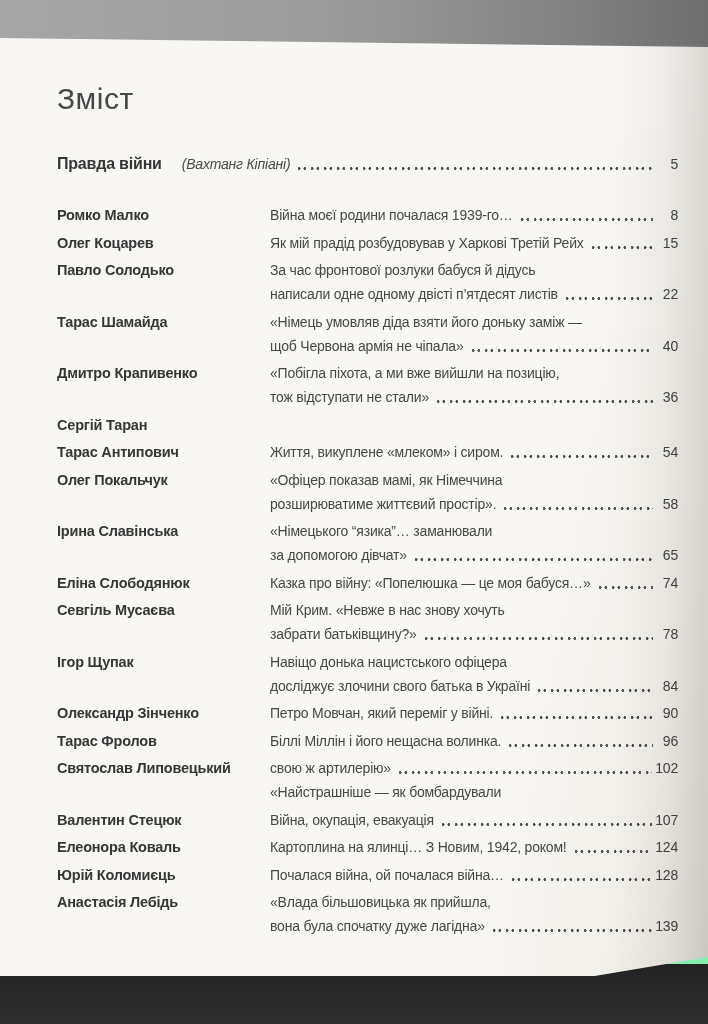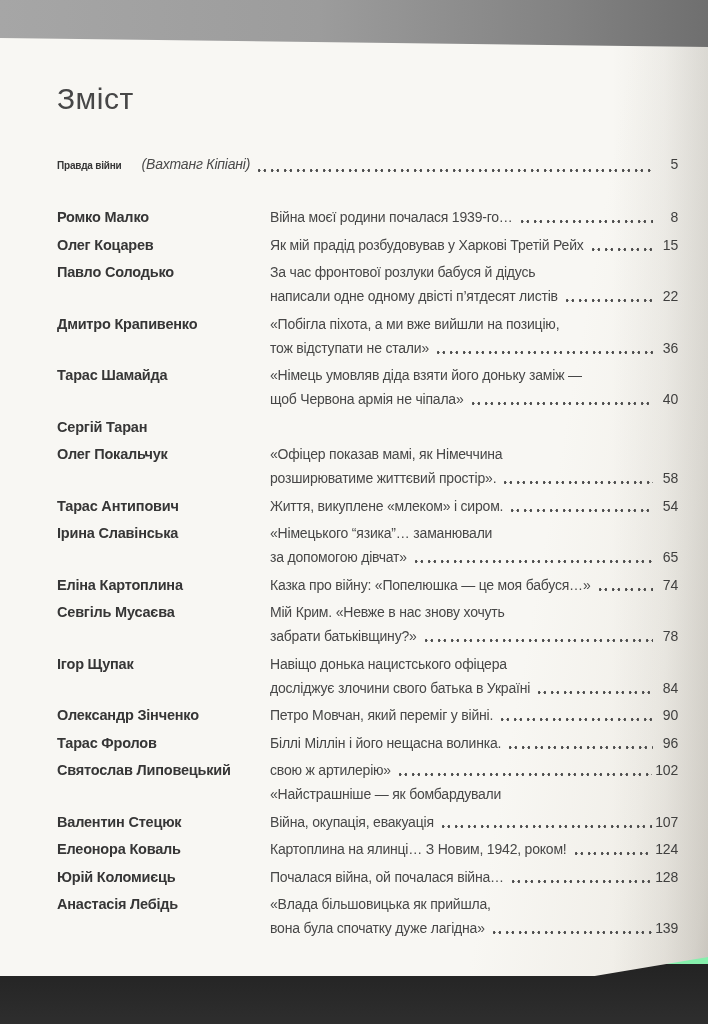--- a/index.html
+++ b/index.html
@@ -45,21 +45,21 @@
     color:#474747;
     line-height:1;
   }
   .toc{font-size:14px;letter-spacing:-0.2px;}
   .preface-row{
     display:flex;align-items:baseline;
     margin-top:38px;
     line-height:24px;
     white-space:nowrap;
   }
-  .preface-row .b{font-weight:700;color:#363636;font-size:10px;}
+  .preface-row .b{font-weight:700;color:#363636;font-size:16px;}
   .preface-row .i{font-style:italic;color:#4a4a4a;margin-left:20px;}
   .entries{margin-top:27px;}
   .entry{
     display:grid;
     grid-template-columns:213px 1fr;
     margin-bottom:3.5px;
   }
   .author{
     font-weight:700;
     font-size:14.5px;
@@ -145,92 +145,92 @@
               </div>
               <div class="tline">
                 <span class="txt">написали одне одному двісті п’ятдесят листів</span>
                 <span class="leader"></span>
                 <span class="pnum">22</span>
               </div>
             </div>
         </div>
 
         <div class="entry">
+          <div class="author">Тарас Шамайда</div>
+          <div class="tlines">
+              <div class="tline">
+                <span class="txt">«Німець умовляв діда взяти його доньку заміж —</span>
+              </div>
+              <div class="tline">
+                <span class="txt">щоб Червона армія не чіпала»</span>
+                <span class="leader"></span>
+                <span class="pnum">40</span>
+              </div>
+            </div>
+        </div>
+
+        <div class="entry">
           <div class="author">Дмитро Крапивенко</div>
           <div class="tlines">
               <div class="tline">
                 <span class="txt">«Побігла піхота, а ми вже вийшли на позицію,</span>
               </div>
               <div class="tline">
                 <span class="txt">тож відступати не стали»</span>
                 <span class="leader"></span>
                 <span class="pnum">36</span>
               </div>
             </div>
         </div>
 
         <div class="entry">
-          <div class="author">Тарас Шамайда</div>
-          <div class="tlines">
-              <div class="tline">
-                <span class="txt">«Німець умовляв діда взяти його доньку заміж —</span>
-              </div>
-              <div class="tline">
-                <span class="txt">щоб Червона армія не чіпала»</span>
-                <span class="leader"></span>
-                <span class="pnum">40</span>
-              </div>
-            </div>
-        </div>
-
-        <div class="entry">
           <div class="author">Сергій Таран</div>
         </div>
 
         <div class="entry">
+          <div class="author">Тарас Антипович</div>
+          <div class="tlines">
+              <div class="tline">
+                <span class="txt">Життя, викуплене «млеком» і сиром.</span>
+                <span class="leader"></span>
+                <span class="pnum">54</span>
+              </div>
+            </div>
+        </div>
+
+        <div class="entry">
           <div class="author">Олег Покальчук</div>
           <div class="tlines">
               <div class="tline">
                 <span class="txt">«Офіцер показав мамі, як Німеччина</span>
               </div>
               <div class="tline">
                 <span class="txt">розширюватиме життєвий простір».</span>
                 <span class="leader"></span>
                 <span class="pnum">58</span>
               </div>
             </div>
         </div>
 
         <div class="entry">
-          <div class="author">Тарас Антипович</div>
-          <div class="tlines">
-              <div class="tline">
-                <span class="txt">Життя, викуплене «млеком» і сиром.</span>
-                <span class="leader"></span>
-                <span class="pnum">54</span>
-              </div>
-            </div>
-        </div>
-
-        <div class="entry">
           <div class="author">Ірина Славінська</div>
           <div class="tlines">
               <div class="tline">
                 <span class="txt">«Німецького “язика”… заманювали</span>
               </div>
               <div class="tline">
                 <span class="txt">за допомогою дівчат»</span>
                 <span class="leader"></span>
                 <span class="pnum">65</span>
               </div>
             </div>
         </div>
 
         <div class="entry">
-          <div class="author">Еліна Картоплина</div>
+          <div class="author">Еліна Слободянюк</div>
           <div class="tlines">
               <div class="tline">
                 <span class="txt">Казка про війну: «Попелюшка — це моя бабуся…»</span>
                 <span class="leader"></span>
                 <span class="pnum">74</span>
               </div>
             </div>
         </div>
 
         <div class="entry">

